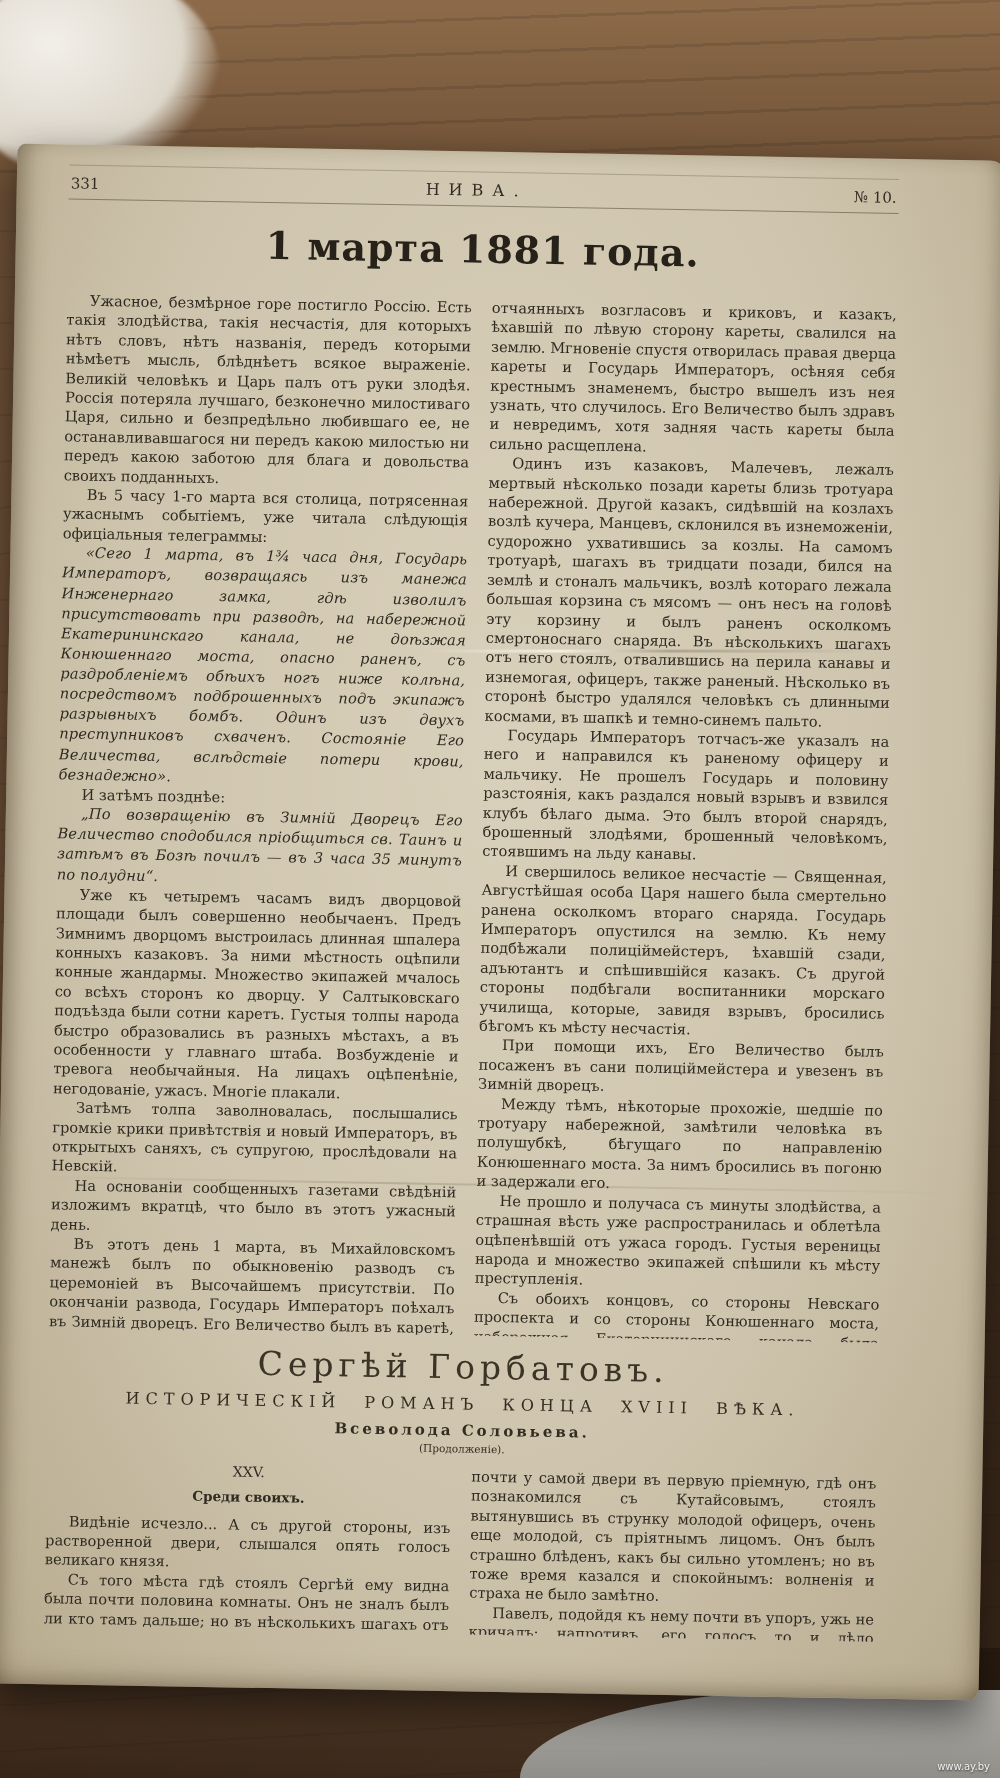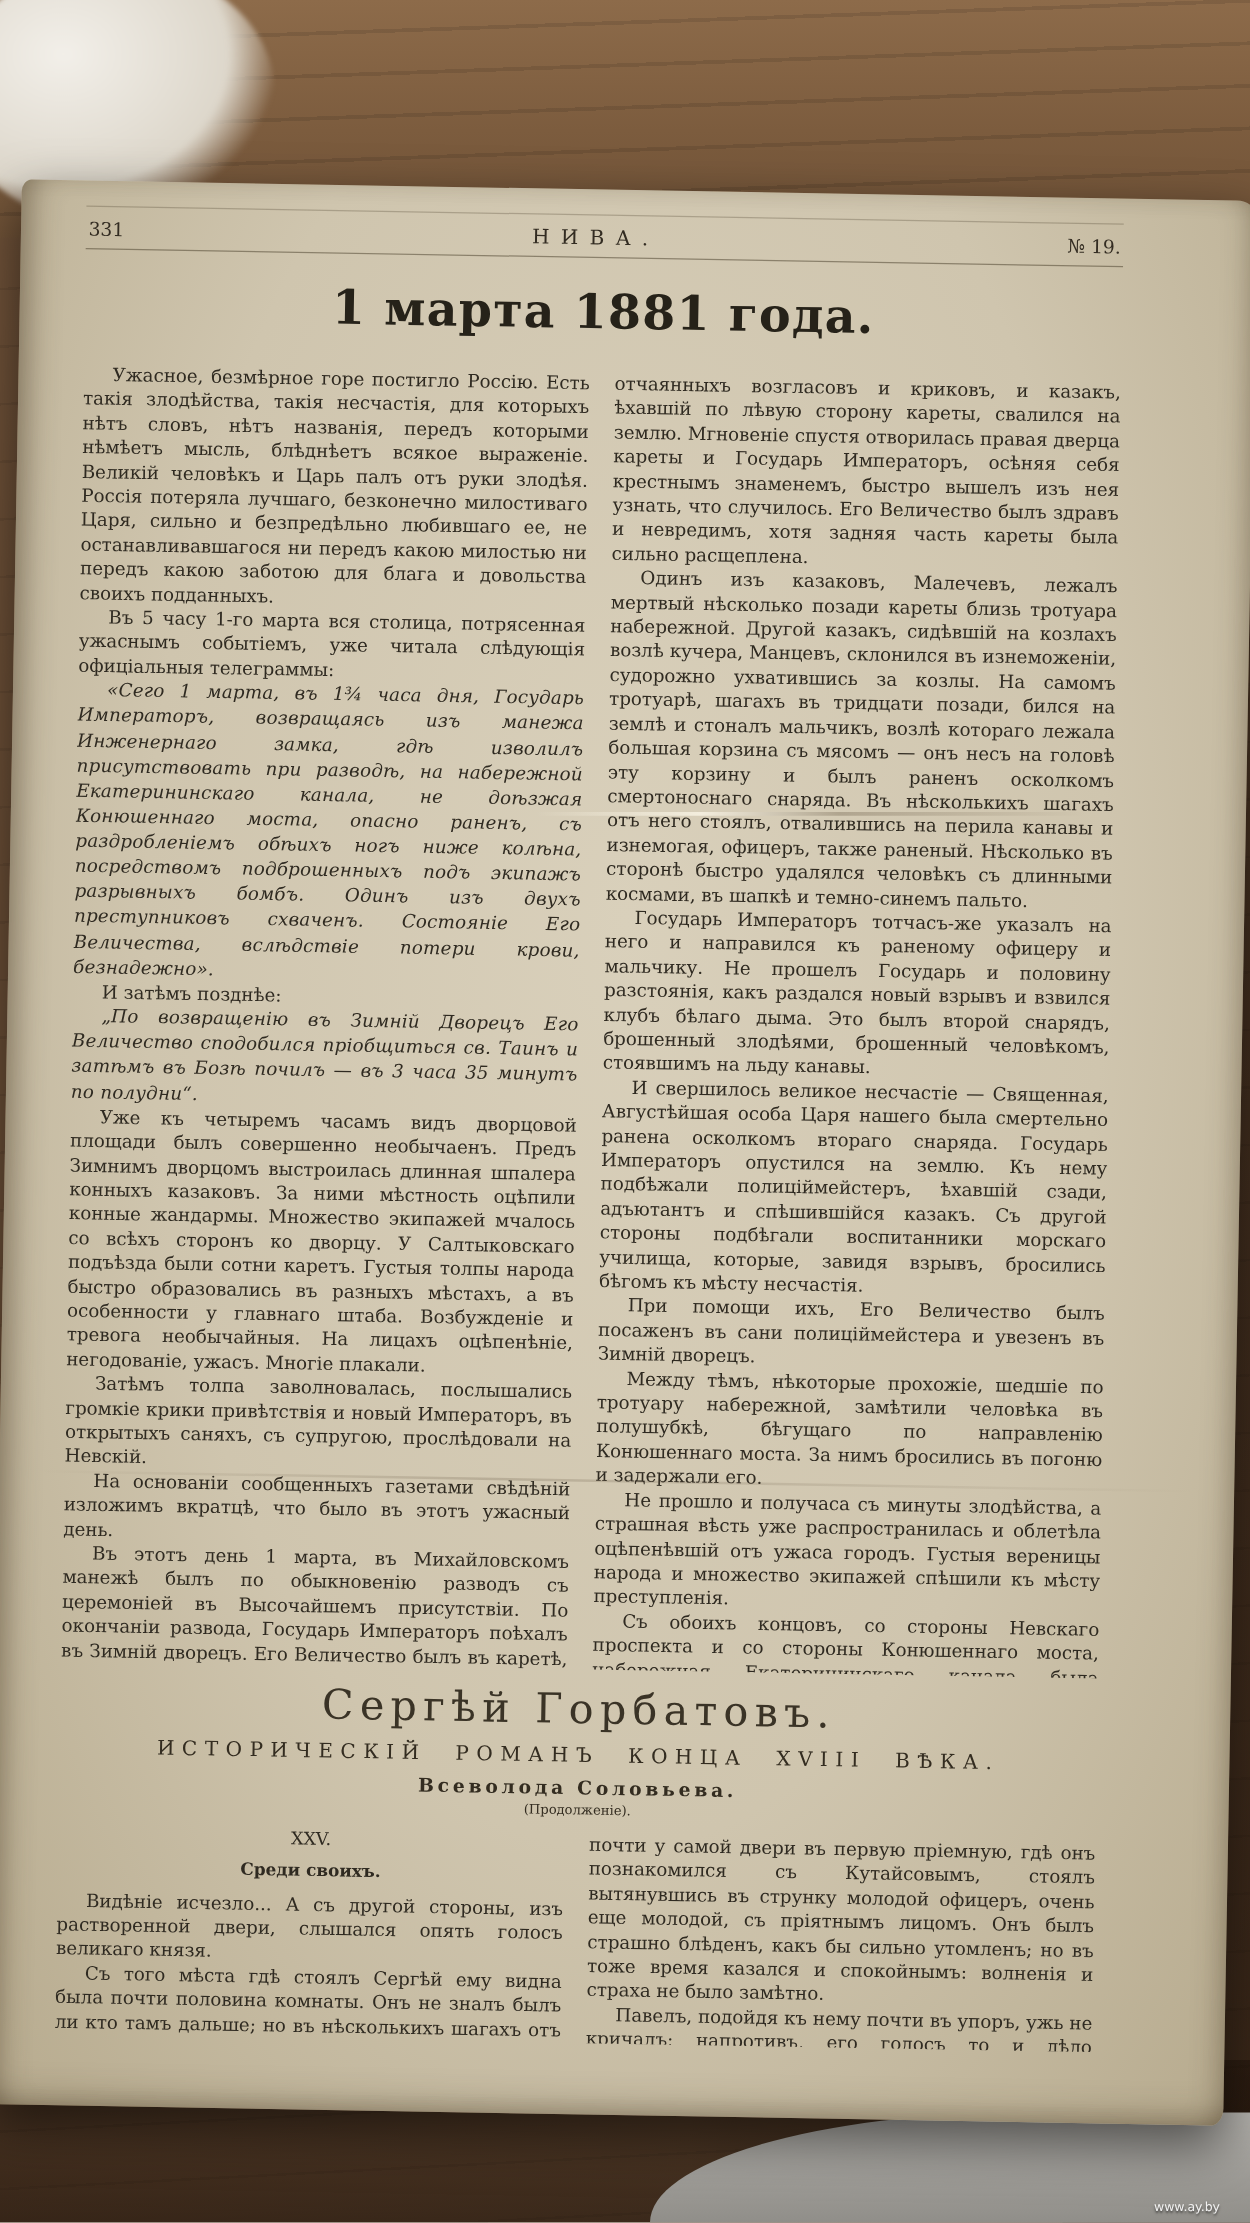--- a/index.html
+++ b/index.html
@@ -83,21 +83,21 @@
   .col p.telegram{font-style:italic;letter-spacing:.2px;line-height:1.38;}
   .novel-header{text-align:center;margin-top:12px;color:#332c20;}
   .novel-title{font-size:33px;letter-spacing:5px;color:#3a3326;}
   .novel-subtitle{margin-top:8px;font-size:16px;letter-spacing:6px;word-spacing:12px;text-transform:uppercase;}
   .novel-author{margin-top:8px;font-size:15px;font-weight:bold;letter-spacing:3px;}
   .novel-note{margin-top:3px;font-size:10.5px;}
   .novel-cols{margin-top:12px;height:168px;overflow:hidden;}
   .chapter-number{text-align:center;font-size:14px;margin-bottom:7px;text-indent:0;}
   .chapter-title{text-align:center;font-size:13.5px;font-weight:bold;margin-bottom:8px;}
   .watermark{
-    position:absolute;right:24px;bottom:6px;z-index:9;
+    position:absolute;right:10px;bottom:6px;z-index:9;
     font-family:"DejaVu Sans", sans-serif;font-size:10px;color:rgba(255,255,255,.9);
     text-shadow:0 1px 2px rgba(0,0,0,.6);
   }
 </style>
 </head>
 <body>
 
 <div class="photo">
   <div class="wood-top"></div>
   <div class="wood-right"></div>
@@ -107,21 +107,21 @@
   <div class="stack-edge stack1"></div>
   <div class="stack-edge stack2"></div>
   <div class="stack-edge stack3"></div>
 
   <div class="page">
     <div class="page-inner">
 
       <div class="page-header">
         <span>331</span>
         <span class="masthead">НИВА.</span>
-        <span>№ 19.</span>
+        <span>№ 10.</span>
       </div>
 
       <h1 class="headline">1 марта 1881 года.</h1>
 
       <div class="columns article">
         <div class="col">
           <p>Ужасное, безмѣрное горе постигло Россію. Есть такія злодѣйства, такія несчастія, для которыхъ нѣтъ словъ, нѣтъ названія, передъ которыми нѣмѣетъ мысль, блѣднѣетъ всякое выраженіе. Великій человѣкъ и Царь палъ отъ руки злодѣя. Россія потеряла лучшаго, безконечно милостиваго Царя, сильно и безпредѣльно любившаго ее, не останавливавшагося ни передъ какою милостью ни передъ какою заботою для блага и довольства своихъ подданныхъ.</p>
           <p>Въ 5 часу 1-го марта вся столица, потрясенная ужаснымъ событіемъ, уже читала слѣдующія офиціальныя телеграммы:</p>
           <p class="telegram">«Сего 1 марта, въ 1¾ часа дня, Государь Императоръ, возвращаясь изъ манежа Инженернаго замка, гдѣ изволилъ присутствовать при разводѣ, на набережной Екатерининскаго канала, не доѣзжая Конюшеннаго моста, опасно раненъ, съ раздробленіемъ обѣихъ ногъ ниже колѣна, посредствомъ подброшенныхъ подъ экипажъ разрывныхъ бомбъ. Одинъ изъ двухъ преступниковъ схваченъ. Состояніе Его Величества, вслѣдствіе потери крови, безнадежно».</p>
           <p>И затѣмъ позднѣе:</p>

